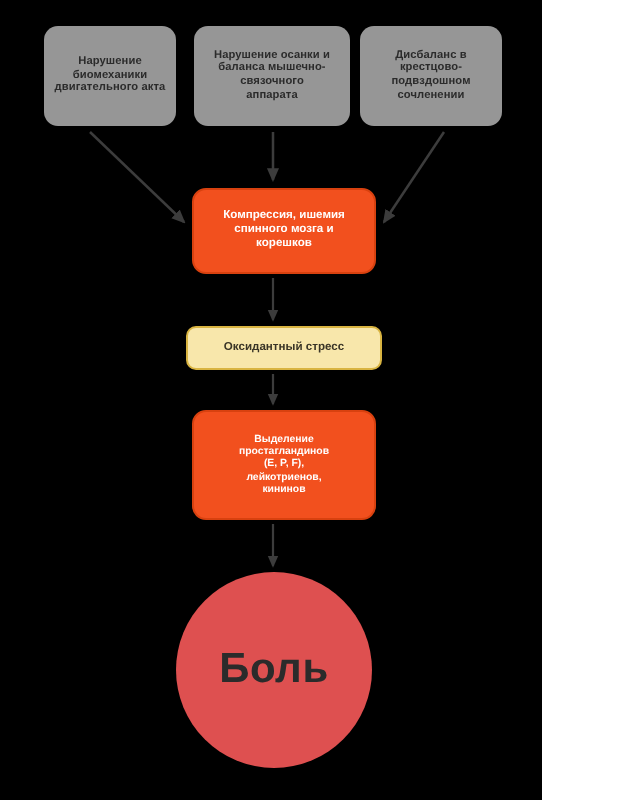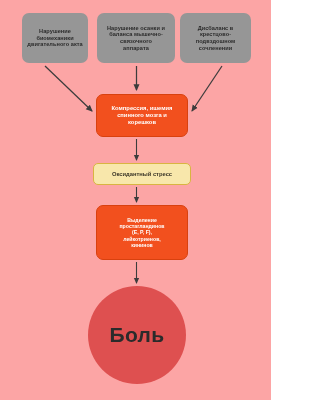--- a/index.html
+++ b/index.html
@@ -10,21 +10,21 @@
     width: 271px;
     height: 400px;
     background: #ffffff;
     font-family: "Liberation Sans", sans-serif;
     overflow: hidden;
   }
   #diagram {
     position: relative;
     width: 271px;
     height: 400px;
-    background: #fca5a5;
+    background: #000000;
   }
 
   
   .node {
     position: absolute;
     box-sizing: border-box;
     display: flex;
     align-items: center;
     justify-content: center;
     text-align: center;

